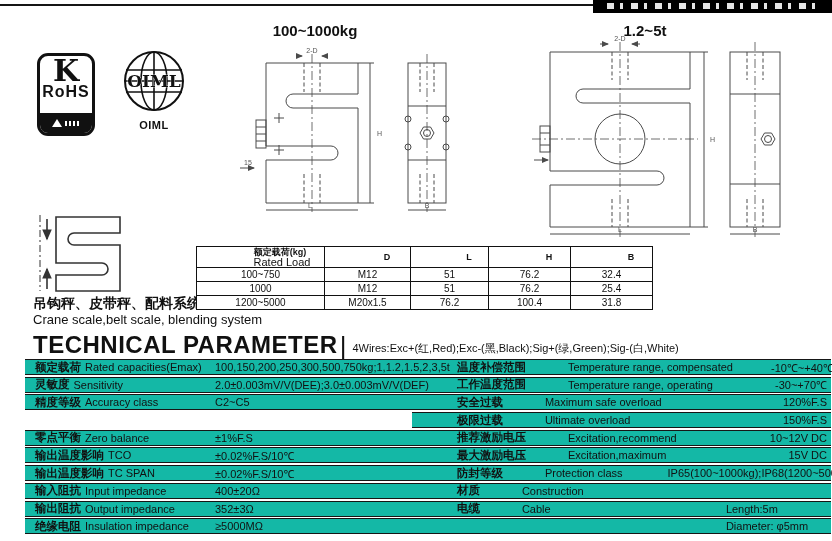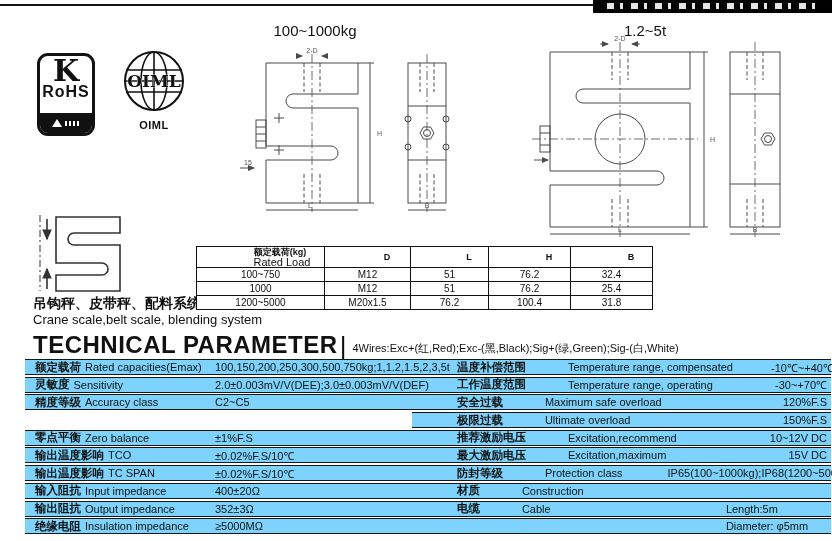--- a/index.html
+++ b/index.html
@@ -15,21 +15,21 @@
           border-radius:11px;background:#fff;overflow:hidden;display:flex;flex-direction:column;box-sizing:border-box;}
   .kbadge .kletter{font-family:"DejaVu Serif",serif;font-weight:bold;font-size:30px;line-height:28px;text-align:center;margin-top:1px;}
   .kbadge .klabel{font-weight:bold;font-size:16px;letter-spacing:1px;text-align:center;line-height:13px;}
   .kbadge .kfoot{margin-top:auto;background:#111;color:#fff;height:20px;display:flex;align-items:center;justify-content:center;gap:3px;}
   .kbadge .kfoot .tri{width:0;height:0;border-left:5px solid transparent;border-right:5px solid transparent;border-bottom:8px solid #fff;}
   .kbadge .kfoot .dots{width:16px;height:5px;background:repeating-linear-gradient(90deg,#fff 0 2px,transparent 2px 4px);}
   
   .oimlwrap{position:absolute;left:120px;top:48px;width:68px;text-align:center;}
   .oimlcaption{font-size:11px;font-weight:bold;margin-top:1px;letter-spacing:.5px;}
   
-  .dtitle{position:absolute;font-size:15px;font-weight:normal;text-align:center;width:140px;}
+  .dtitle{position:absolute;font-size:15px;font-weight:bold;text-align:center;width:140px;}
   .d1title{left:245px;top:22px;} .d2title{left:575px;top:22px;}
   svg{position:absolute;}
   .d1{left:236px;top:42px;} .d2{left:528px;top:34px;} .sicon{left:32px;top:213px;}
   .draw{stroke:#4a4a4a;stroke-width:1;fill:none;}
   .dash{stroke-dasharray:4 2.5;} .cline{stroke-dasharray:9 3 2 3;stroke-width:.8;}
   .dimtxt{font-size:7px;fill:#555;stroke:none;font-family:"Liberation Sans",sans-serif;}
   
   .appzh{position:absolute;left:33px;top:295px;font-size:14px;font-weight:bold;}
   .appen{position:absolute;left:33px;top:312px;font-size:13px;}
   
@@ -41,21 +41,21 @@
   .c0{width:84px}.c1{width:42px}.c2{width:34px}.c3{width:38px}.c4{width:38px}
   
   .techhead{position:absolute;left:33px;top:326px;display:flex;align-items:flex-end;height:32px;}
   .techtitle{font-size:24px;font-weight:bold;letter-spacing:.5px;line-height:26px;}
   .techsep{font-size:26px;font-weight:normal;line-height:24px;margin-left:2px;}
   .wires{font-size:11px;margin-left:6px;margin-bottom:2px;white-space:nowrap;}
   
   .maintable{position:absolute;left:25px;top:359px;width:806px;}
   .trow{display:flex;margin-bottom:1.7px;height:16px;}
   .half{box-sizing:border-box;height:16px;border-top:1.5px solid #161616;border-bottom:1.5px solid #161616;
-        background:#7dd3fc;display:flex;align-items:center;position:relative;}
+        background:#14b8a6;display:flex;align-items:center;position:relative;}
   .lhalf{width:48%;padding-left:10px;} .rhalf{width:52%;padding-left:45px;padding-right:4px;gap:38px;}
   .half.off{background:transparent;border-color:transparent;}
   .zh{font-weight:bold;font-size:11.5px;white-space:nowrap;}
   .en{font-size:11px;white-space:nowrap;margin-left:4px;}
   .val{font-size:11px;white-space:nowrap;}
   .lval{position:absolute;left:190px;z-index:2;}
   .rval{margin-left:auto;} .rval.inline{margin-left:7px;} 
   .rval.fixed{margin-left:0;position:absolute;left:314px;}
 </style>
 </head>

